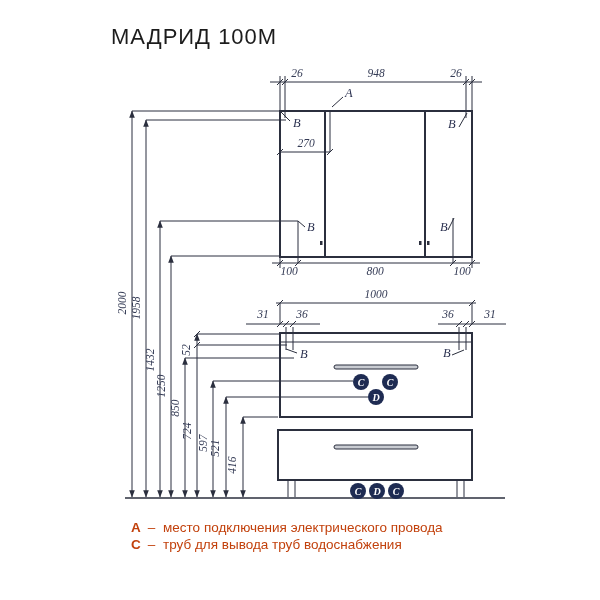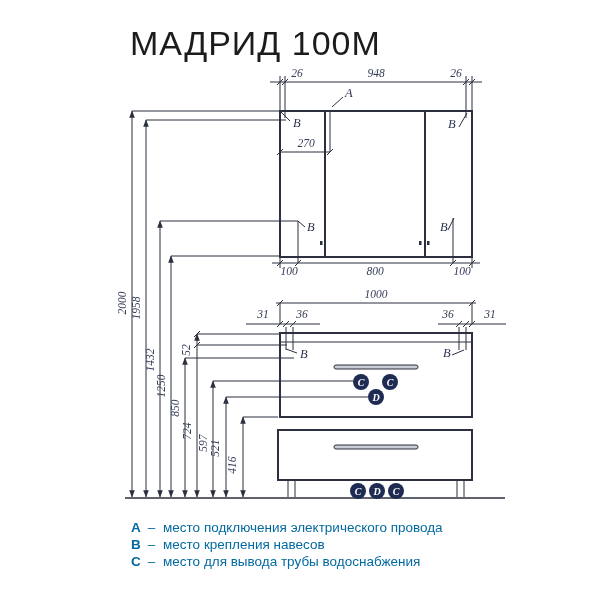--- a/index.html
+++ b/index.html
@@ -1,41 +1,41 @@
 <!DOCTYPE html>
 <html><head>
 <meta charset="utf-8">
 <style>
   html,body{margin:0;padding:0;}
   body{
     width:600px;height:600px;background:#ffffff;position:relative;overflow:hidden;
     font-family:"Liberation Sans",sans-serif;
   }
   #title{
-    position:absolute;left:130px;top:24px;font-size:34px;letter-spacing:1px;
+    position:absolute;left:111px;top:24px;font-size:22px;letter-spacing:1px;
     color:#1c1c1c;font-weight:400;text-align:right;
   }
   #drawing{position:absolute;left:0;top:0;}
   .ln{stroke:#2b2f3e;stroke-width:1;fill:none;}
   .thick{stroke-width:2;}
   .dim{
     font-family:"Liberation Serif",serif;font-style:italic;font-size:11.5px;
     fill:#343b55;
   }
   .mk{
     font-family:"Liberation Serif",serif;font-style:italic;font-size:12.5px;
     fill:#2b3150;
   }
   .circ{fill:#1e2b52;}
   .circ-t{
     font-family:"Liberation Serif",serif;font-style:italic;font-weight:bold;
     font-size:10px;fill:#ffffff;text-anchor:middle;
   }
   #legend{
-    position:absolute;left:131px;top:519px;color:#0369a1;font-size:13.5px;
+    position:absolute;left:131px;top:519px;color:#c2410c;font-size:13.5px;
   }
   .leg-row{height:17px;line-height:17px;white-space:nowrap;}
   .leg-letter{font-weight:bold;display:inline-block;min-width:13px;}
   .leg-dash{padding:0 4px 0 0;}
 </style>
 </head>
 <body>
 
 <div id="title">МАДРИД 100М</div>
 
@@ -223,22 +223,17 @@
   </g>
 </svg>
 
 <div id="legend">
   <div class="leg-row">
     <span class="leg-letter">A</span>
     <span class="leg-dash">–</span>
     <span>место подключения электрического провода</span>
   </div>
   <div class="leg-row">
-    <span class="leg-letter">B</span>
-    <span class="leg-dash">–</span>
-    <span>место крепления навесов</span>
-  </div>
-  <div class="leg-row">
     <span class="leg-letter">C</span>
     <span class="leg-dash">–</span>
-    <span>место для вывода трубы водоснабжения</span>
+    <span>труб для вывода труб водоснабжения</span>
   </div>
 </div>
 
 </body></html>

